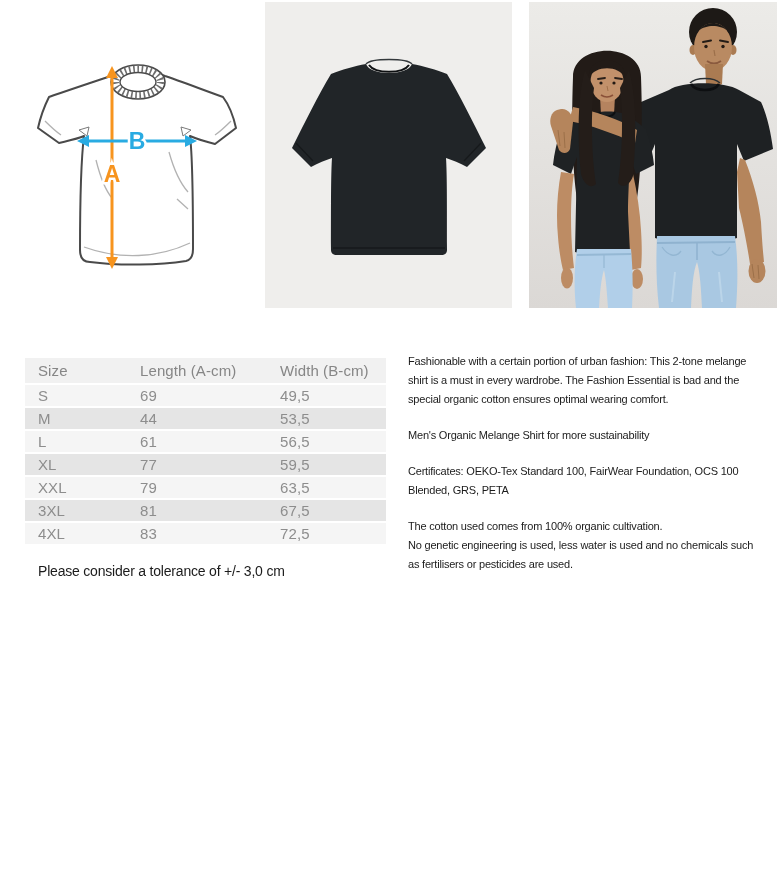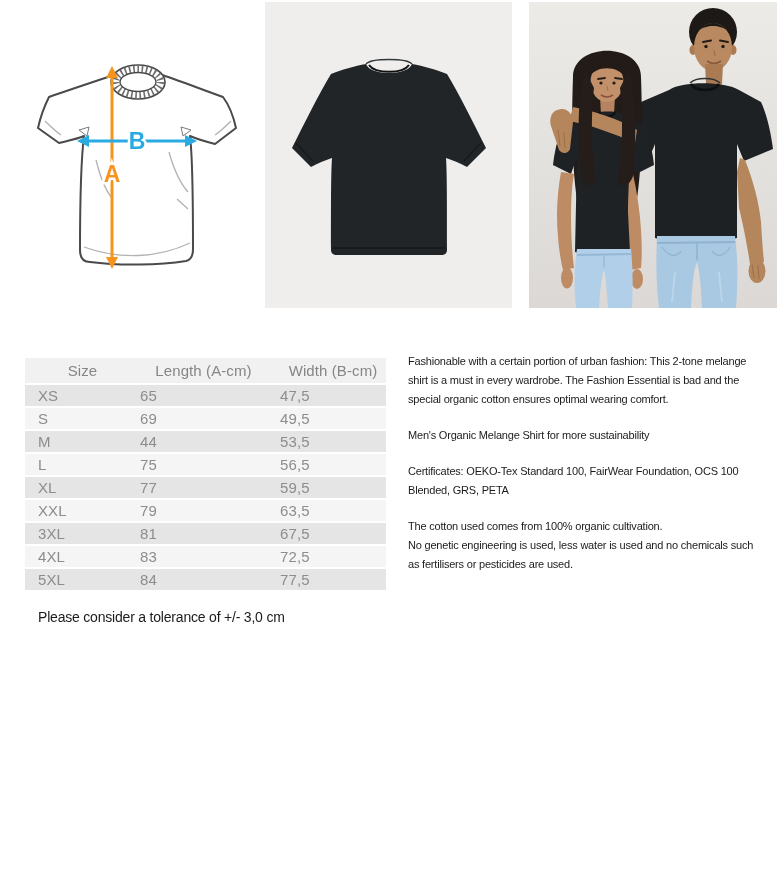--- a/index.html
+++ b/index.html
@@ -11,21 +11,21 @@
   .panel { position:absolute; top:2px; height:306px; overflow:hidden; }
   .panel svg { display:block; }
   .panel-diagram { left:0; width:252px; background:#fff; }
   .panel-flat    { left:265px; width:247px; background:#efeeec; }
   .panel-models  { left:529px; width:248px; background:#e7e4e1; }
 
   
   .size-col { position:absolute; left:25px; top:358px; width:361px; }
   table.size-table { width:361px; border-collapse:separate; border-spacing:0;
     font-size:15px; color:#8d8d8d; letter-spacing:0.1px; }
-  table.size-table th { text-align:center; font-weight:400; background:#f1f1f1;
+  table.size-table th { text-align:left; font-weight:400; background:#f1f1f1;
     height:25px; padding:0 0 0 13px; color:#868686; }
   table.size-table td { height:23px; padding:0 0 0 13px; border-top:2px solid #fff; }
   tr.row-dark  td { background:#e5e5e5; }
   tr.row-light td { background:#f5f5f5; }
   .tolerance { font-size:14px; color:#1b1b1b; letter-spacing:-0.2px;
     margin:19px 0 0 13px; }
 
   
   .desc-col { position:absolute; left:408px; top:352px; width:356px;
     font-size:11px; line-height:19px; color:#1b1b1b; letter-spacing:-0.2px; }
@@ -167,38 +167,33 @@
           <col style="width:119px">
         </colgroup>
       <thead>
         <tr id="size-header-row">
             <th>Size</th>
             <th>Length (A-cm)</th>
             <th>Width (B-cm)</th>
           </tr>
       </thead>
       <tbody id="size-table-body">
-          <tr class="row-dark">
-            <td>XS</td>
-            <td>65</td>
-            <td>47,5</td>
-          </tr>
           <tr class="row-light">
             <td>S</td>
             <td>69</td>
             <td>49,5</td>
           </tr>
           <tr class="row-dark">
             <td>M</td>
             <td>44</td>
             <td>53,5</td>
           </tr>
           <tr class="row-light">
             <td>L</td>
-            <td>75</td>
+            <td>61</td>
             <td>56,5</td>
           </tr>
           <tr class="row-dark">
             <td>XL</td>
             <td>77</td>
             <td>59,5</td>
           </tr>
           <tr class="row-light">
             <td>XXL</td>
             <td>79</td>
@@ -206,25 +201,20 @@
           </tr>
           <tr class="row-dark">
             <td>3XL</td>
             <td>81</td>
             <td>67,5</td>
           </tr>
           <tr class="row-light">
             <td>4XL</td>
             <td>83</td>
             <td>72,5</td>
-          </tr>
-          <tr class="row-dark">
-            <td>5XL</td>
-            <td>84</td>
-            <td>77,5</td>
           </tr>
         </tbody>
     </table>
     <p class="tolerance">Please consider a tolerance of +/- 3,0 cm</p>
   </div>
 
   <div class="desc-col" id="desc-col">
       <p>Fashionable with a certain portion of urban fashion: This 2-tone melange shirt is a must in every wardrobe. The Fashion Essential is bad and the special organic cotton ensures optimal wearing comfort.</p>
       <p>Men's Organic Melange Shirt for more sustainability</p>
       <p>Certificates: OEKO-Tex Standard 100, FairWear Foundation, OCS 100 Blended, GRS, PETA</p>

